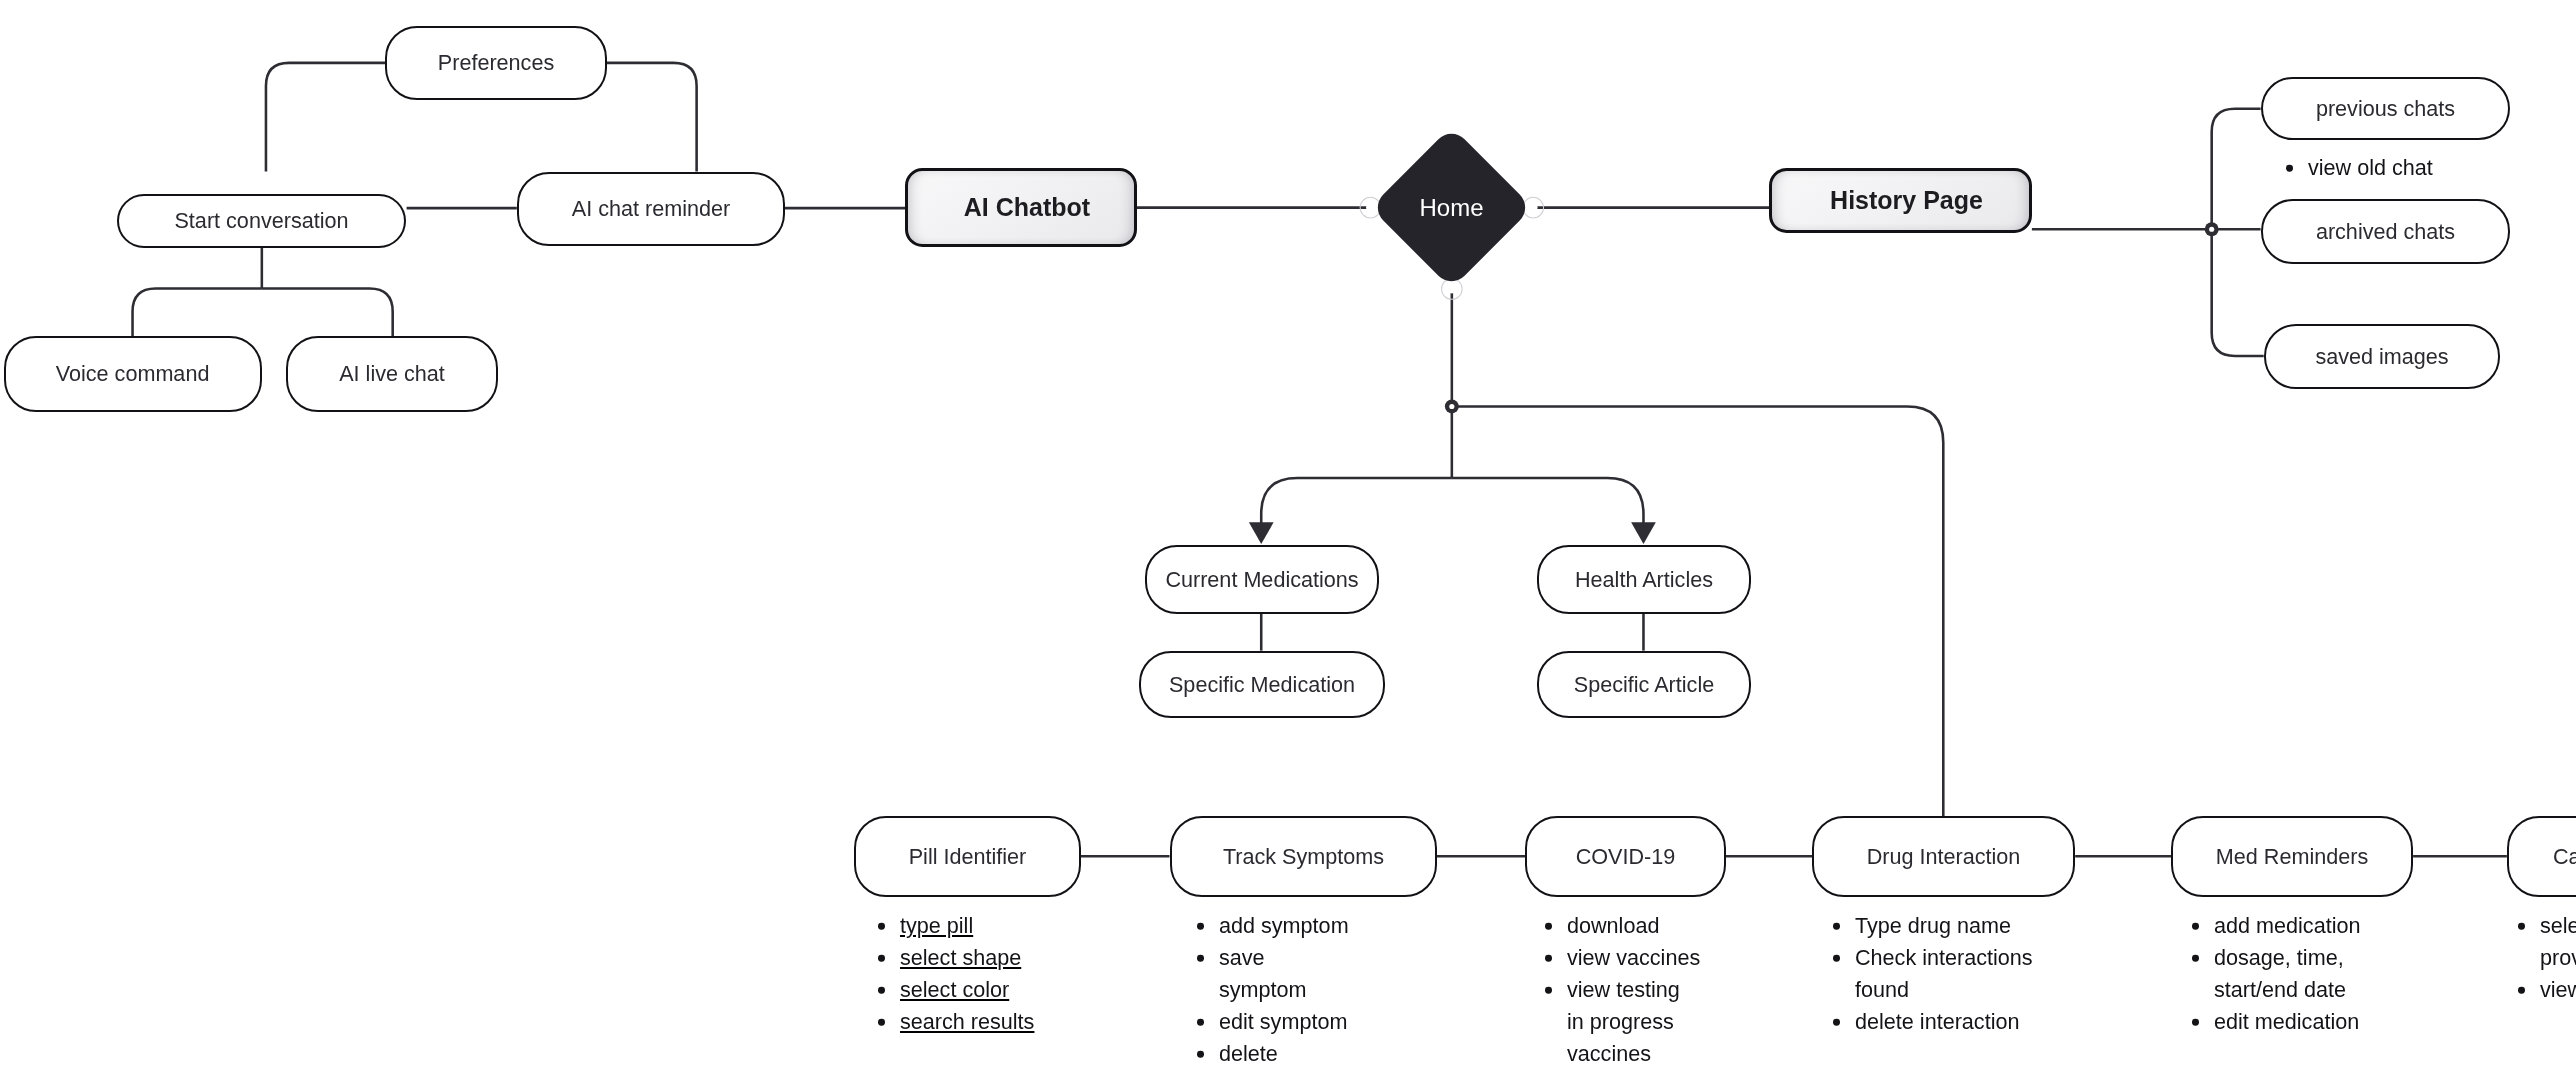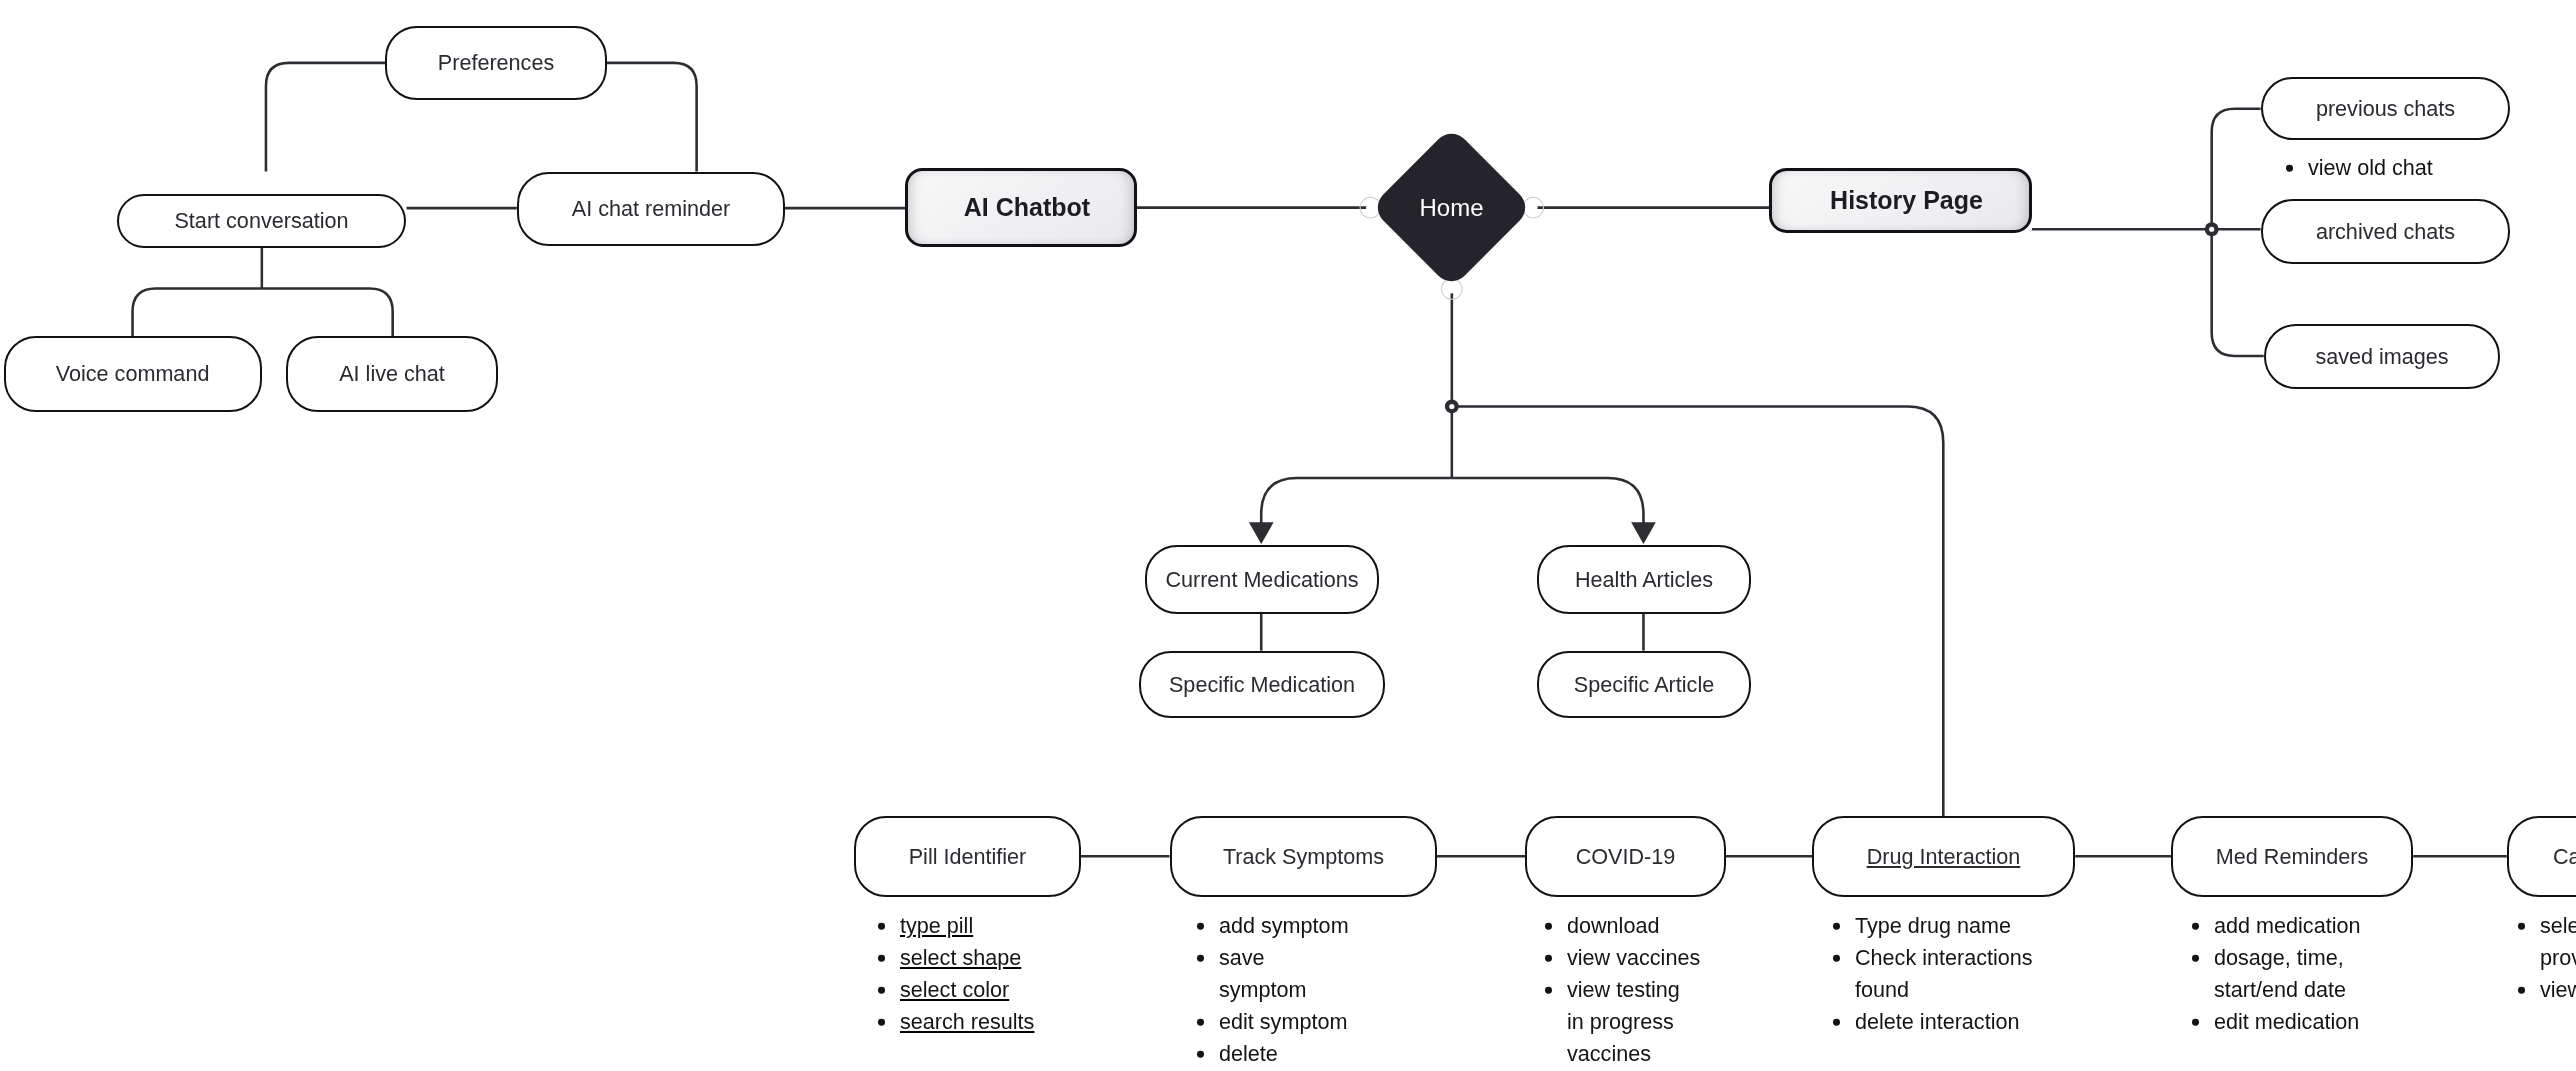--- a/index.html
+++ b/index.html
@@ -143,21 +143,21 @@
 <div class="node" style="left:2264px; top:324px; width:236px; height:65px;">saved images</div>
 
 <div class="node" style="left:1145px; top:545px; width:234px; height:69px;">Current Medications</div>
 <div class="node" style="left:1537px; top:545px; width:214px; height:69px;">Health Articles</div>
 <div class="node" style="left:1139px; top:651px; width:246px; height:67px;">Specific Medication</div>
 <div class="node" style="left:1537px; top:651px; width:214px; height:67px;">Specific Article</div>
 
 <div class="node" style="left:854px; top:816px; width:227px; height:81px;">Pill Identifier</div>
 <div class="node" style="left:1170px; top:816px; width:267px; height:81px;">Track Symptoms</div>
 <div class="node" style="left:1525px; top:816px; width:201px; height:81px;">COVID-19</div>
-<div class="node" style="left:1812px; top:816px; width:263px; height:81px;text-decoration:underline;">Drug Interaction</div>
+<div class="node" style="left:1812px; top:816px; width:263px; height:81px;">Drug Interaction</div>
 <div class="node" style="left:2171px; top:816px; width:242px; height:81px;">Med Reminders</div>
 <div class="node" style="left:2507px; top:816px; width:197px; height:81px;">Care Team</div>
 
 <div class="list" style="left:2284px; top:152px;">
   <div class="li">view old chat</div>
 </div>
 
 <div class="list" style="left:876px; top:910px;text-decoration:underline;">
   <div class="li">type pill</div>
   <div class="li">select shape</div>

